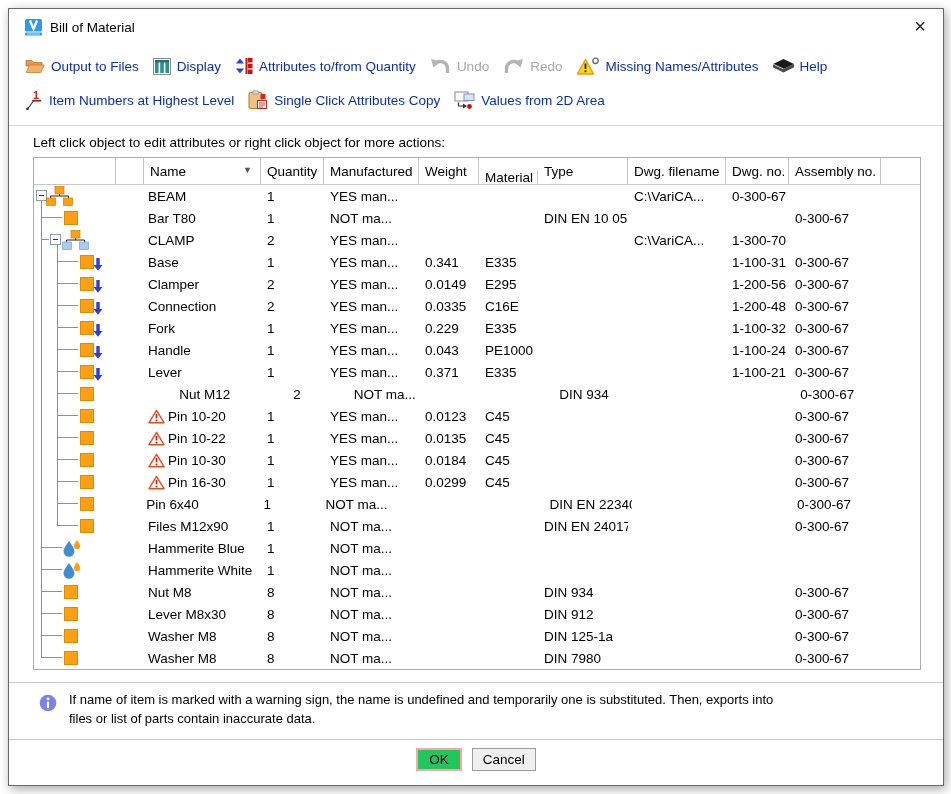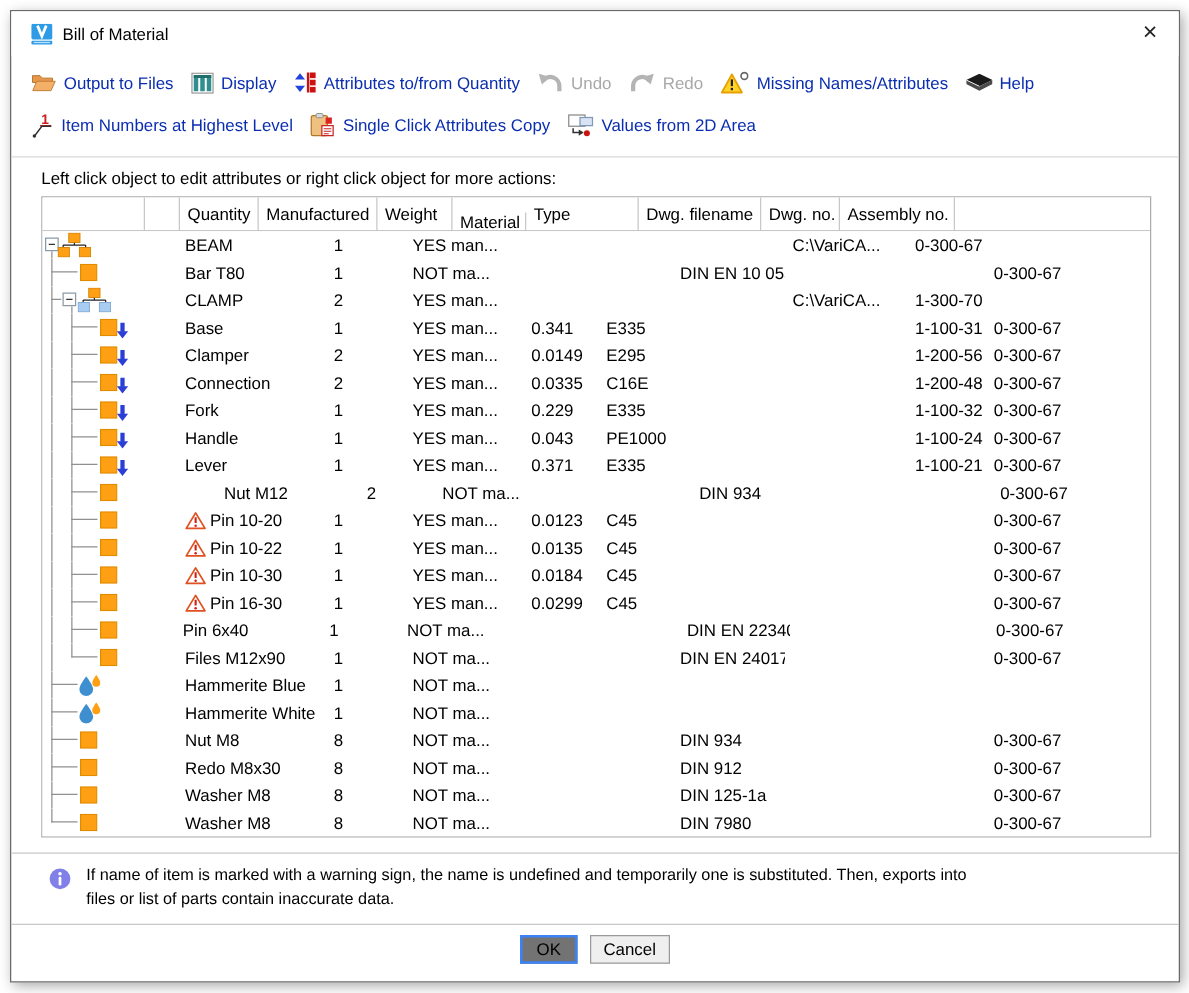--- a/index.html
+++ b/index.html
@@ -34,21 +34,21 @@
   .expandbox { position:absolute; width:11px; height:11px; background:#fff; border:1px solid #8a9aa8; }
   .expandbox .minus { position:absolute; left:2px; top:4px; width:5px; height:1px; background:#333; }
   .icon-abs { position:absolute; display:flex; }
   .namecell { padding-left:4px; }
   .namecell svg { margin-right:3px; flex:none; }
   .footnote { display:flex; align-items:flex-start; margin:12px 0 0 0; padding:8px 24px 0 24px; border-top:1px solid #c8c8c8; }
   .footnote .fnicon { flex:none; margin:3px 12px 0 6px; }
   .footnote .fntext { font-size:13px; color:#000; line-height:1.45; white-space:pre-line; max-width:760px; }
   .btnbar { border-top:1px solid #c8c8c8; margin-top:10px; padding-top:8px; display:flex; justify-content:center; gap:10px; }
   .btn { font-size:13.5px; font-family:"Liberation Sans", sans-serif; cursor:pointer; }
-  .btn-ok { border:2px solid #3b82f6; background:#737373; padding:2px 11px; }
+  .btn-ok { border:2px solid #fca5a5; background:#22c55e; padding:2px 11px; }
   .btn-cancel { border:1px solid #9a9a9a; background:#efefef; padding:3px 10px; }
 </style>
 </head>
 <body>
 
 <div class="dialog">
   <div class="titlebar">
     <span class="app-icon">
       <svg width="17" height="17" viewBox="0 0 17 17">
         <rect x="0" y="0" width="17" height="12.5" rx="1.5" fill="#2e9be6"></rect>
@@ -181,20 +181,24 @@
   <div class="instruction">Left click object to edit attributes or right click object for more actions:</div>
 
   <div class="bom-table">
     <div class="thead" id="bom-thead">
         <div class="th" style="width: 82px;">
           <span></span>
         </div>
         <div class="th" style="width: 28px;">
           <span></span>
         </div>
+        <div class="th" style="width: 117px;">
+          <span>Name</span>
+          <span class="sortglyph">▼</span>
+        </div>
         <div class="th" style="width: 63px;">
           <span>Quantity</span>
         </div>
         <div class="th" style="width: 95px;">
           <span>Manufactured</span>
         </div>
         <div class="th" style="width: 60px;">
           <span>Weight</span>
         </div>
         <div class="th" style="width: 59px; margin-top: 12px;">
@@ -749,21 +753,21 @@
           <div class="cell treecell" style="width: 110px;">
             <div class="tline" style="left: 7px; top: 0px; width: 1px; height: 22px;"></div>
             <div class="tline" style="left: 7px; top: 10px; width: 21px; height: 1px;"></div>
             <span class="icon-abs" style="left: 30px; top: 4px;">
               <svg width="14" height="14" viewBox="0 0 14 14">
                 <rect x="0.5" y="0.5" width="13" height="13" fill="#ffa014" stroke="#e08a00"></rect>
               </svg>
             </span>
           </div>
           <div class="cell namecell" style="width: 117px;">
-            <span>Redo M8x30</span>
+            <span>Lever M8x30</span>
           </div>
           <div class="cell" style="width: 63px;">8</div>
           <div class="cell" style="width: 95px;">NOT ma...</div>
           <div class="cell" style="width: 60px;"></div>
           <div class="cell" style="width: 59px;"></div>
           <div class="cell" style="width: 90px;">DIN 912</div>
           <div class="cell" style="width: 98px;"></div>
           <div class="cell" style="width: 63px;"></div>
           <div class="cell" style="width: 92px;">0-300-67</div>
           <div class="cell" style="width: 39px;"></div>

